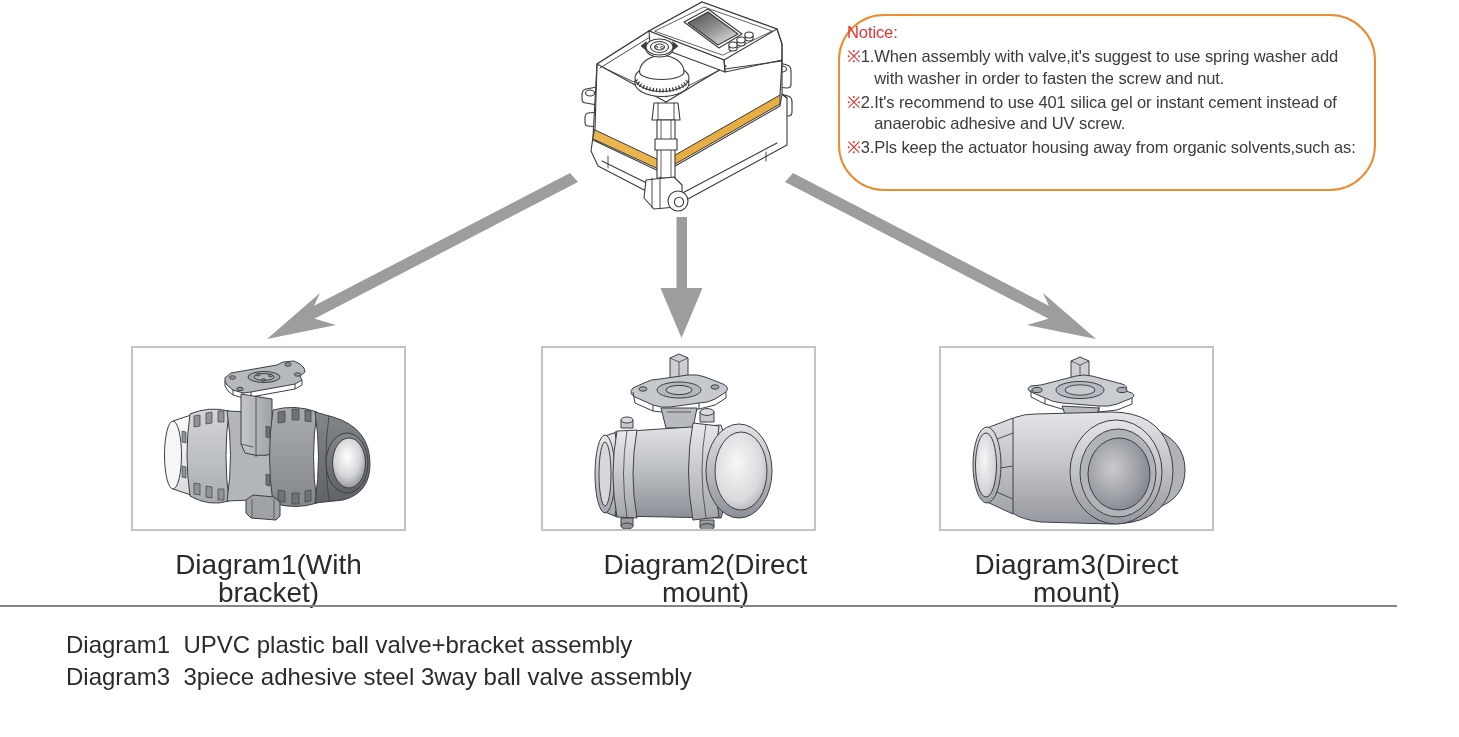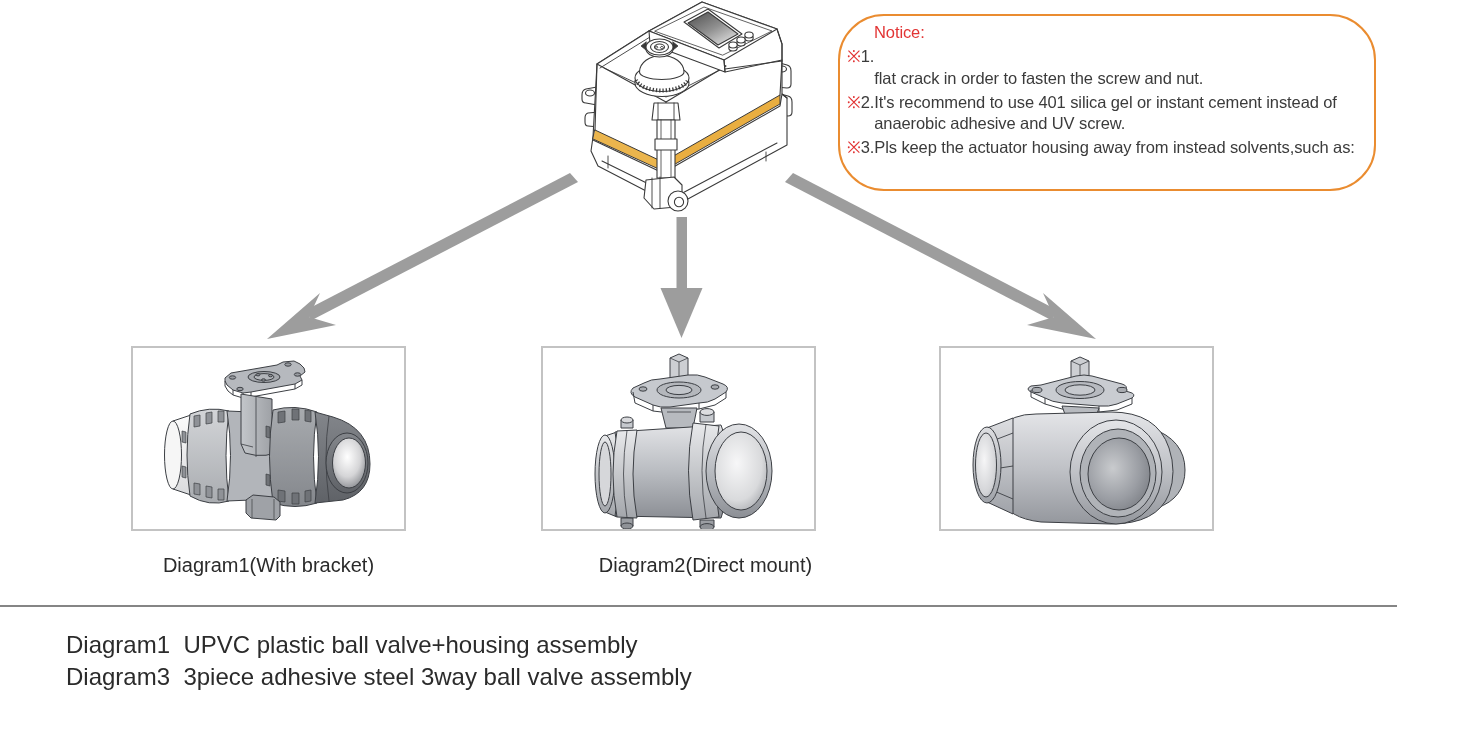--- a/index.html
+++ b/index.html
@@ -16,42 +16,42 @@
   .actuator { position: absolute; left: 578px; top: 0px; width: 220px; height: 222px; }
 
   
   .notice {
     position: absolute; left: 838px; top: 14px; width: 538px; height: 177px;
     border: 2.5px solid #ea8c30; border-radius: 46px;
     padding: 6px 6px 0 7px;
     font-size: 16.5px; line-height: 21.5px; color: #3b3b3b;
     letter-spacing: -0.1px;
   }
-  .notice-title { color: #e23434; margin-left: 27px; }
+  .notice-title { color: #e23434; }
   .notice-item { display: flex; margin-top: 2.5px; }
   .notice-item .mark { color: #e23434; white-space: pre; flex: 0 0 auto; }
   .notice-item .num { white-space: pre; flex: 0 0 auto; }
   .notice-item .txt { flex: 1 1 auto; }
 
   
   .arrows { position: absolute; left: 0; top: 0; width: 1459px; height: 737px; }
 
   
   .valvebox {
     position: absolute; width: 275px; height: 185px;
     border: 2px solid #c3c3c3; background: #fff;
   }
   #box1 { left: 131px; top: 346px; }
   #box2 { left: 541px; top: 346px; }
   #box3 { left: 939px; top: 346px; }
   .valvebox svg { position: absolute; left: 0; top: 0; }
 
   .vlabel {
     position: absolute; width: 275px; text-align: center;
-    font-size: 20px; line-height: 28px; color: #2b2b2b; top: 551px;
+    font-size: 28px; line-height: 28px; color: #2b2b2b; top: 551px;
   }
   #label1 { left: 131px; }
   #label2 { left: 568px; }
   #label3 { left: 939px; }
 
   
   .hr { position: absolute; left: 0px; top: 605px; width: 1397px; height: 0; border-top: 2px solid #858585; }
   .legend { position: absolute; left: 66px; top: 629px; font-size: 24px; color: #2b2b2b; line-height: 31.6px; }
   .legend-row { white-space: pre; }
 </style>
@@ -139,31 +139,31 @@
       <ellipse cx="101" cy="202" rx="4.6" ry="4.8"></ellipse>
     </g>
   </svg>
   </div>
 
   <div class="notice">
     <div class="notice-title">Notice:</div>
     <div class="notice-item">
       <span class="mark">※</span>
         <span class="num">1.</span>
-        <span class="txt"><br><span>flat crack in order to fasten the screw and nut.</span></span>
+        <span class="txt"><span>When assembly with valve,it's suggest to use spring washer add</span><br><span>with washer in order to fasten the screw and nut.</span></span>
     </div>
     <div class="notice-item">
       <span class="mark">※</span>
         <span class="num">2.</span>
         <span class="txt"><span>It's recommend to use 401 silica gel or instant cement instead of</span><br><span>anaerobic adhesive and UV screw.</span></span>
     </div>
     <div class="notice-item">
       <span class="mark">※</span>
         <span class="num">3.</span>
-        <span class="txt"><span>Pls keep the actuator housing away from instead solvents,such as:</span><br></span>
+        <span class="txt"><span>Pls keep the actuator housing away from organic solvents,such as:</span><br></span>
     </div>
   </div>
 
   <svg class="arrows" width="1459" height="737" viewBox="0 0 1459 737">
     <g fill="#9d9d9d">
       <g>
         <polygon points="570,173 578,182 312,320 304,311"></polygon>
         <polygon points="267,339 320,293 309,317 336,325"></polygon>
       </g>
       <g>
@@ -355,20 +355,21 @@
 
         <ellipse cx="175" cy="124" rx="46" ry="52" fill="url(#v3body)"></ellipse>
         <ellipse cx="177" cy="125" rx="38" ry="44" fill="#b0b3b8"></ellipse>
         <ellipse cx="178" cy="126" rx="31" ry="36" fill="url(#v3port)"></ellipse>
       </g>
     </svg>
   </div>
 
   <div class="vlabel" id="label1">Diagram1(With bracket)</div>
   <div class="vlabel" id="label2">Diagram2(Direct mount)</div>
+  <div class="vlabel" id="label3">Diagram3(Direct mount)</div>
 
   <div class="hr"></div>
   <div class="legend">
-    <div class="legend-row"><span>Diagram1</span>  <span>UPVC plastic ball valve+housing assembly</span></div>
+    <div class="legend-row"><span>Diagram1</span>  <span>UPVC plastic ball valve+bracket assembly</span></div>
     <div class="legend-row"><span>Diagram3</span>  <span>3piece adhesive steel 3way ball valve assembly</span></div>
   </div>
 
 </div>
 
 </body></html>

